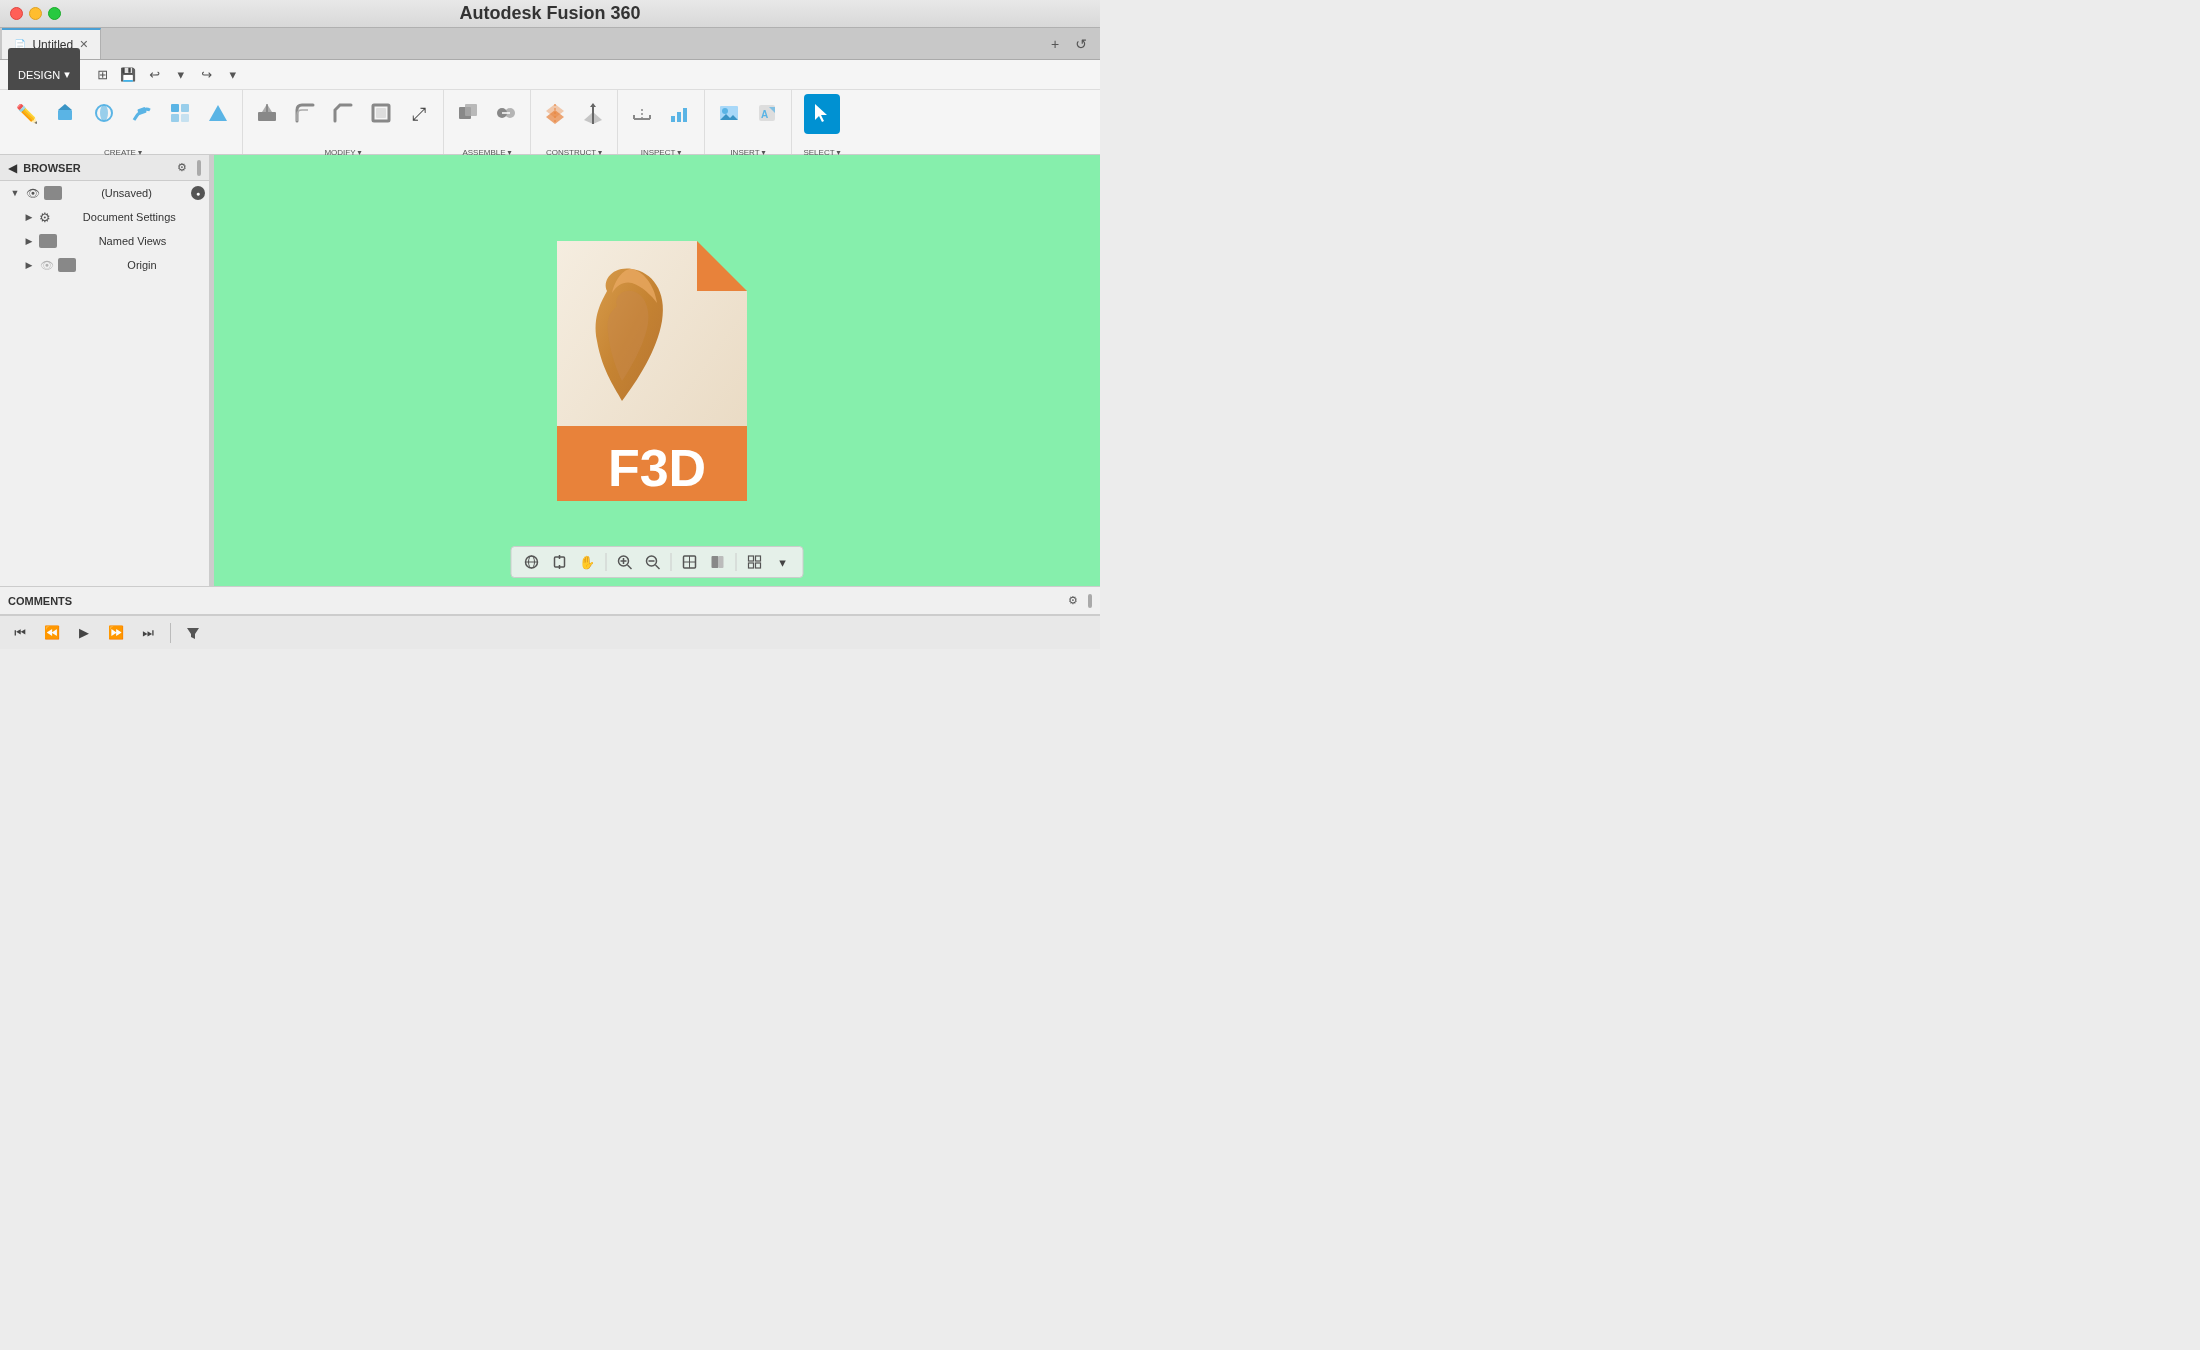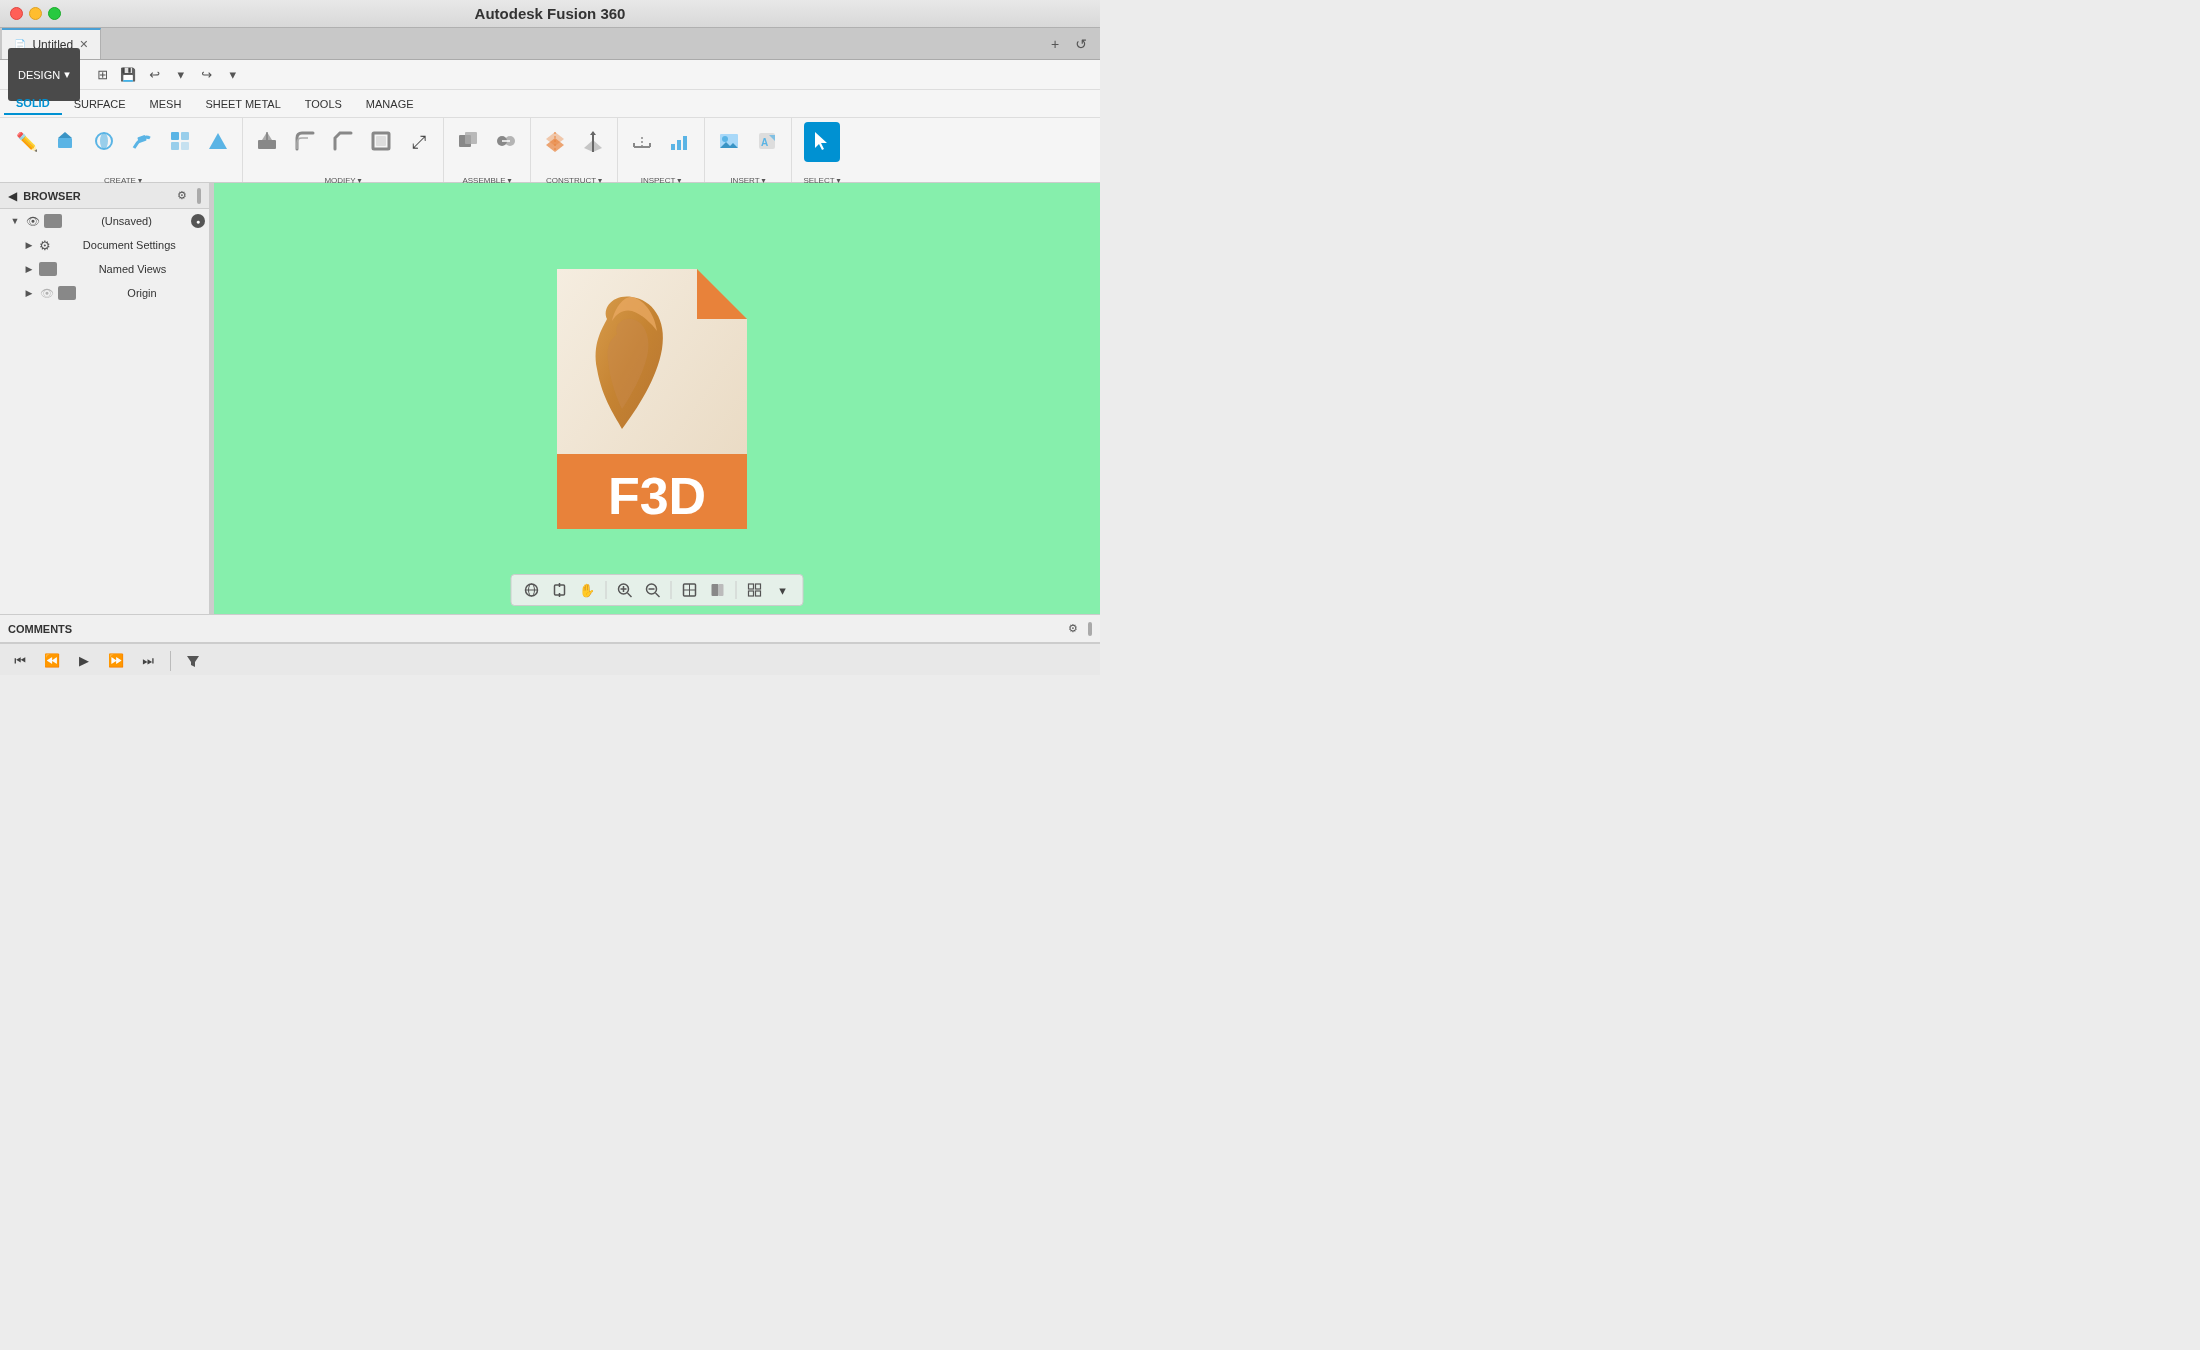--- a/index.html
+++ b/index.html
@@ -18,21 +18,21 @@
       background: linear-gradient(to bottom, #e8e8e8, #d8d8d8);
       height: 28px;
       display: flex;
       align-items: center;
       justify-content: center;
       position: relative;
       border-bottom: 1px solid #b0b0b0;
       -webkit-app-region: drag;
     }
     .title-bar-title {
-      font-size: 15px;
+      font-size: 18px;
       font-weight: 600;
       color: #333;
     }
     .traffic-lights {
       position: absolute;
       left: 10px;
       display: flex;
       gap: 6px;
       align-items: center;
     }
@@ -417,28 +417,20 @@
     <div class="toolbar-icons">
       <button class="tb-icon">⊞</button>
       <button class="tb-icon">💾</button>
       <button class="tb-icon">↩</button>
       <button class="tb-icon">▾</button>
       <button class="tb-icon">↪</button>
       <button class="tb-icon">▾</button>
     </div>
   </div>
 
-  <div class="toolbar-tabs">
-    <button class="menu-tab active">SOLID</button>
-    <button class="menu-tab">SURFACE</button>
-    <button class="menu-tab">MESH</button>
-    <button class="menu-tab">SHEET METAL</button>
-    <button class="menu-tab">TOOLS</button>
-    <button class="menu-tab">MANAGE</button>
-  </div>
 
   <div class="ribbon">
 
     <div class="ribbon-group">
       <div class="ribbon-tools">
         <button class="r-btn">
           <span class="r-icon">✏️</span>
         </button>
         <button class="r-btn">
           <span class="r-icon">

